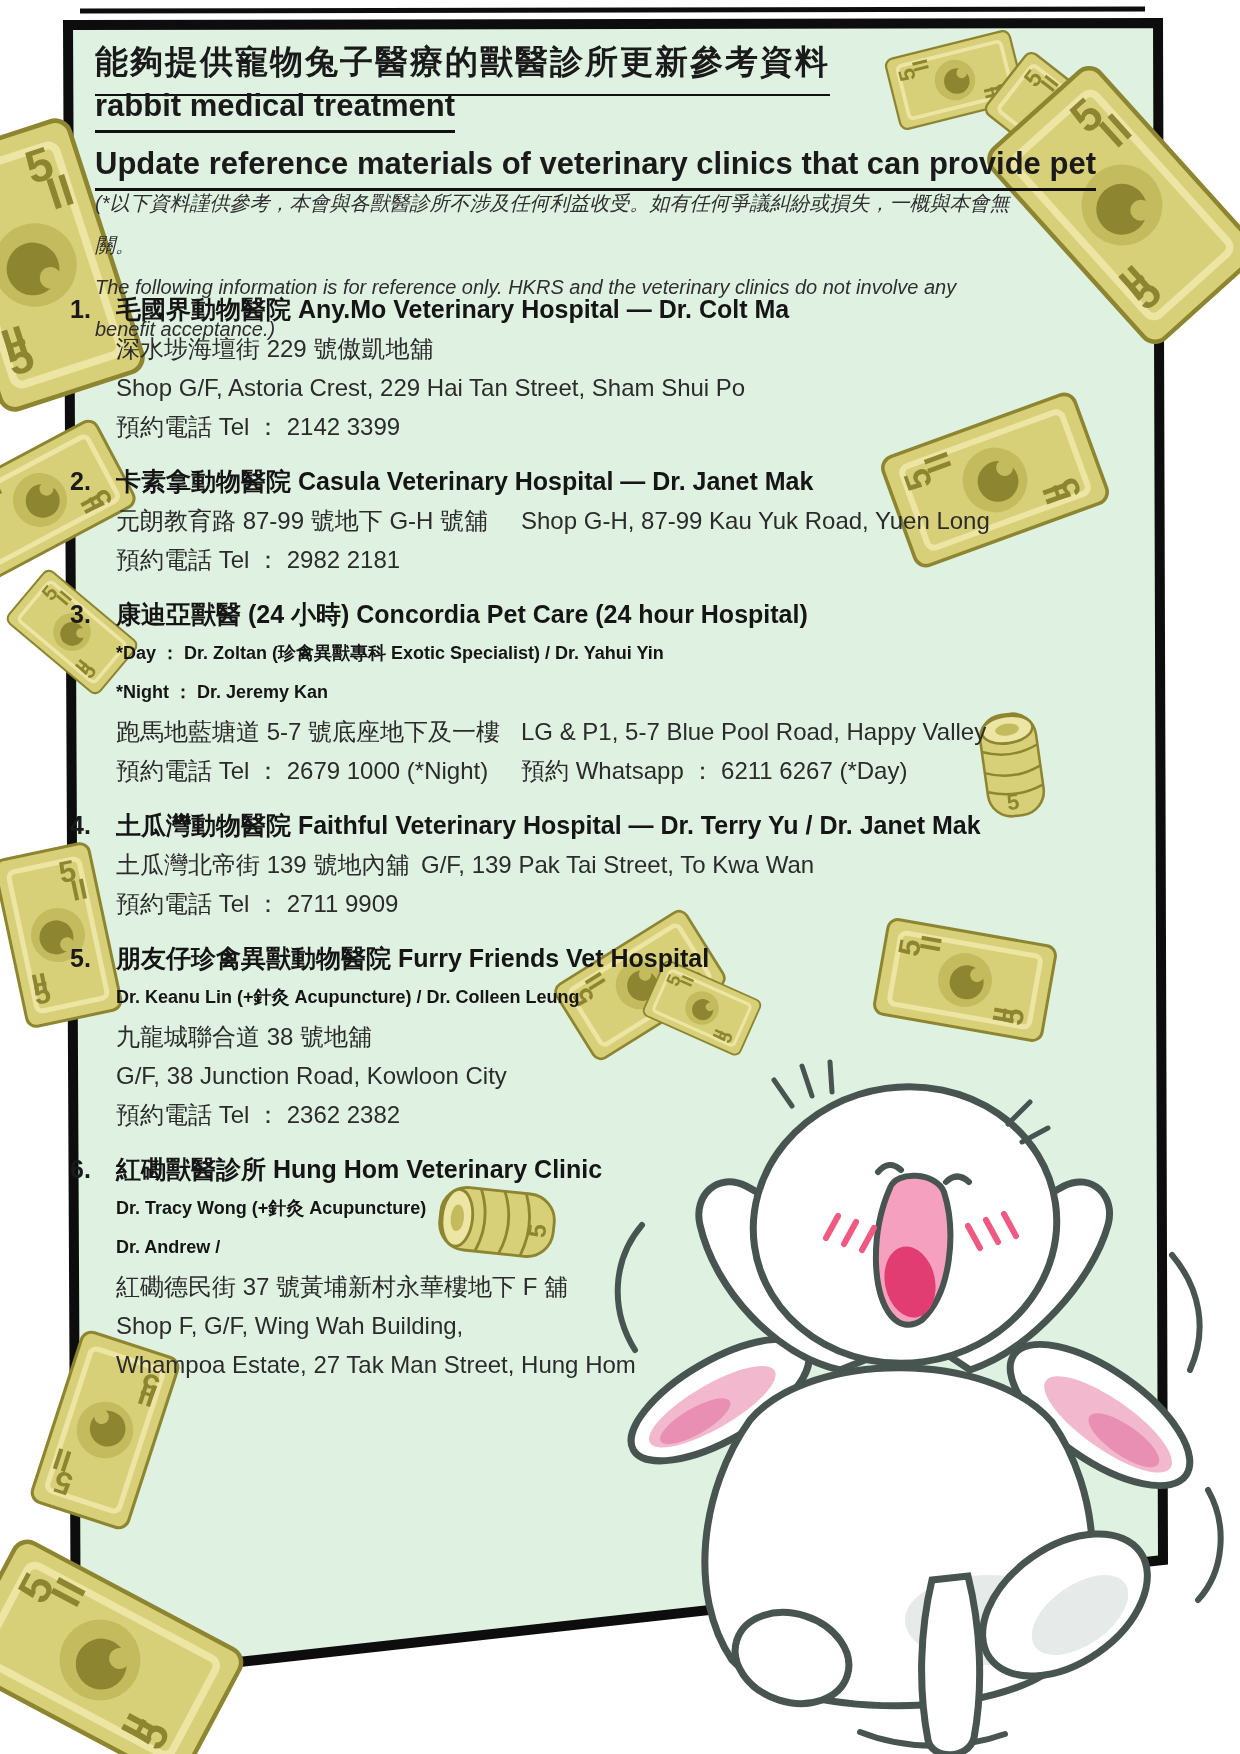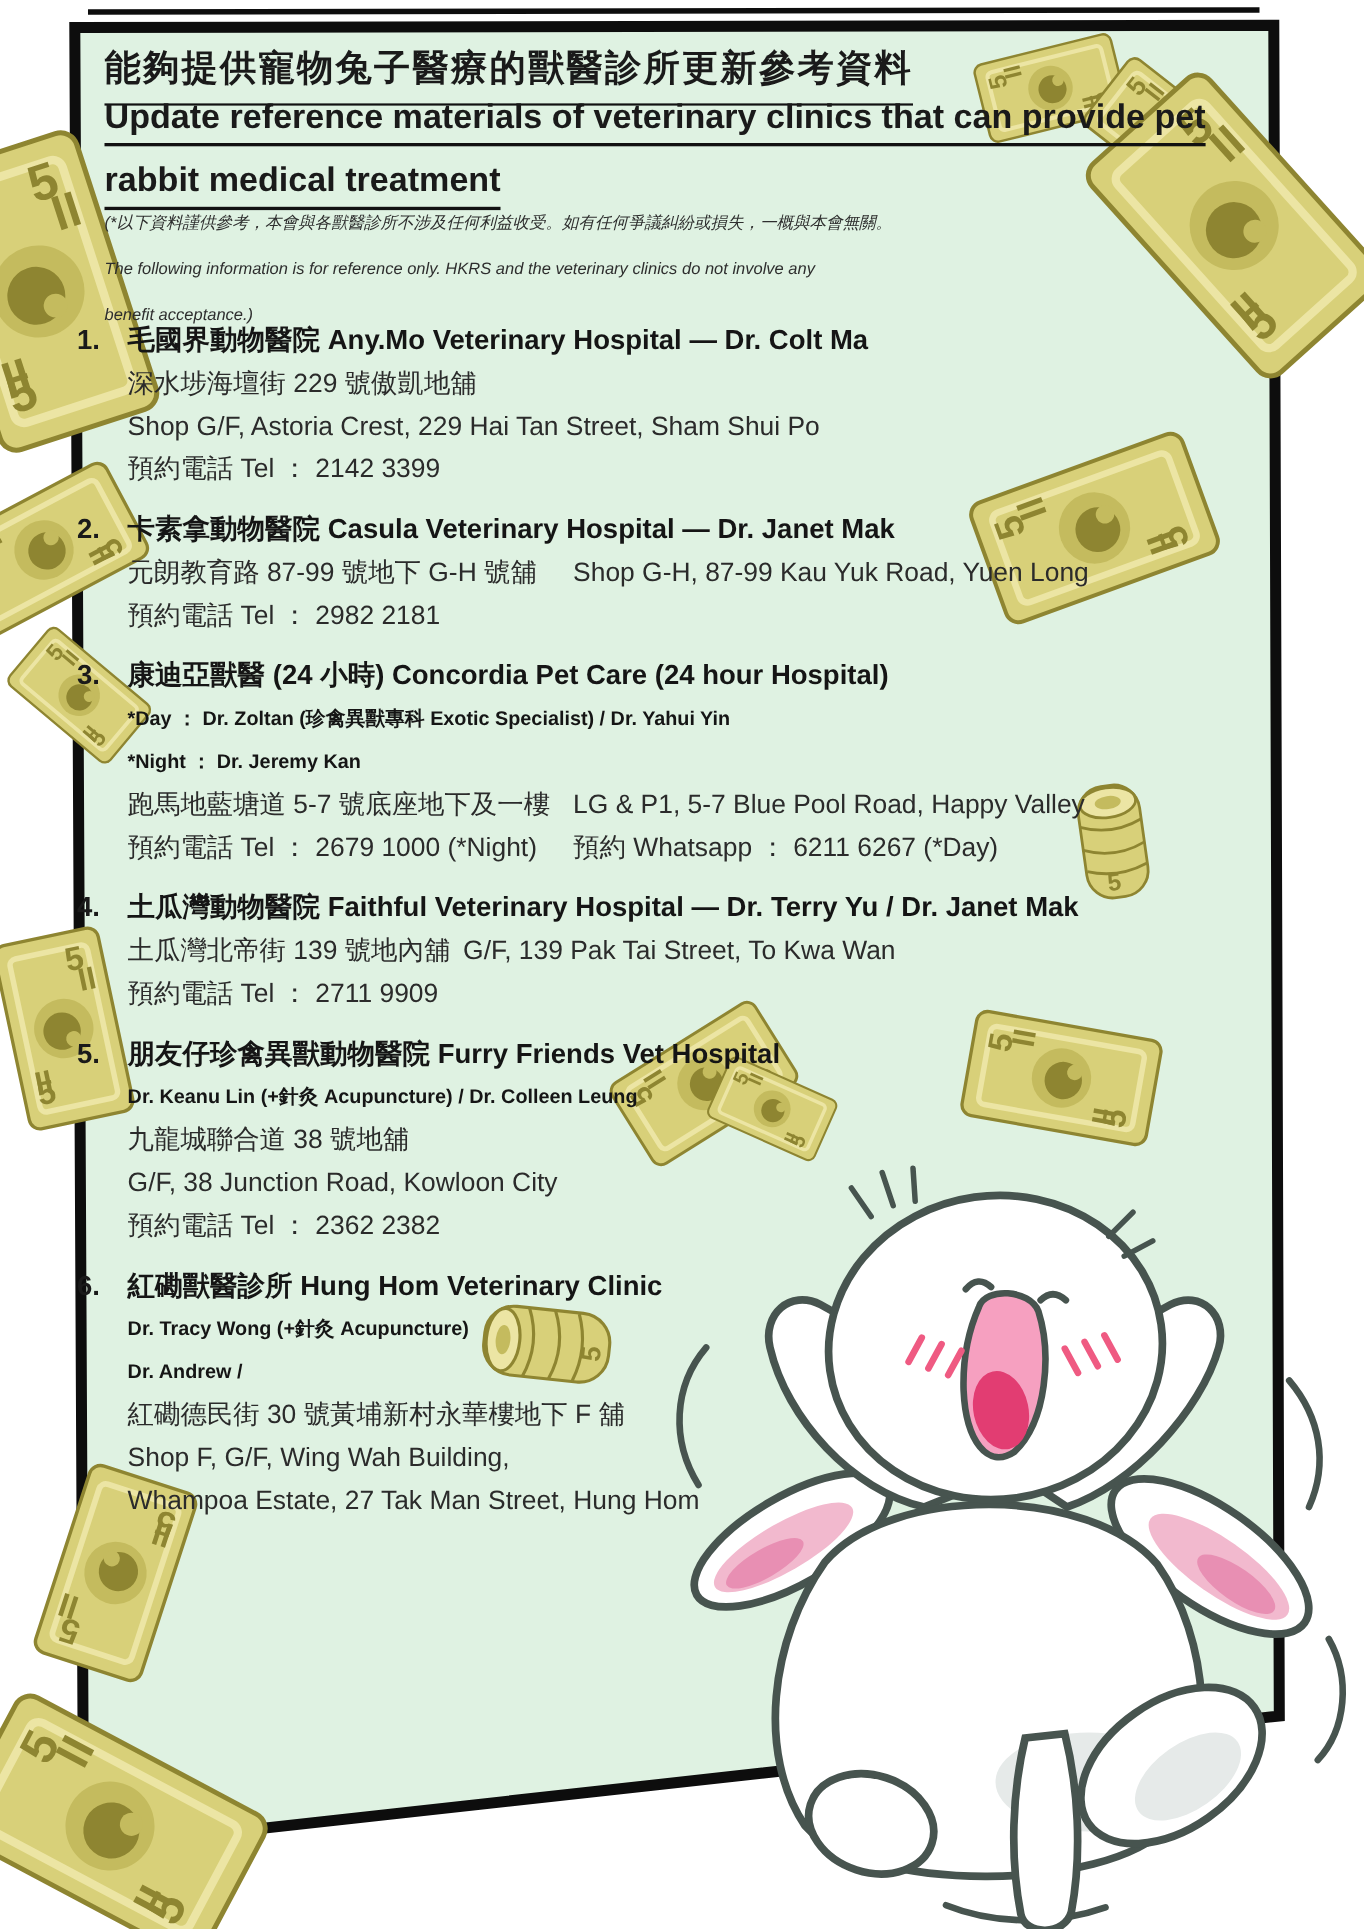--- a/index.html
+++ b/index.html
@@ -9,21 +9,21 @@
   svg.layer{position:absolute;left:0;top:0;}
   .content{position:absolute;left:0;top:0;width:1240px;height:1754px;}
 
   .title-zh{position:absolute;left:95px;top:40px;margin:0;
             font-size:33px;font-weight:700;letter-spacing:2px;
             padding-bottom:9px;border-bottom:2px solid #111;}
   .title-en{position:absolute;left:95px;top:88px;font-size:31px;font-weight:700;}
   .en-line{display:table;padding-bottom:6px;margin-bottom:13px;border-bottom:3px solid #111;}
 
   .disclaimer{position:absolute;left:95px;top:182px;width:930px;
-              font-style:italic;font-size:15px;line-height:42px;color:#2e2e2e;}
+              font-style:italic;font-size:20px;line-height:42px;color:#2e2e2e;}
 
   .clinics{position:absolute;left:70px;top:290px;width:1020px;}
   .clinic{display:flex;margin-bottom:16px;}
   .num{width:46px;font-size:25px;font-weight:700;line-height:39px;flex:none;}
   .c-body{flex:1;}
   .c-title{font-size:25px;font-weight:700;line-height:39px;color:#151515;}
   .c-line{font-size:24px;line-height:39px;color:#2b2b2b;}
   .c-line.bold{font-weight:700;color:#151515;font-size:18px;}
   .col1{display:inline-block;min-width:405px;}
   .col1.narrow{min-width:305px;}
@@ -74,22 +74,22 @@
     <use href="#bill" transform="translate(965,980) rotate(10) scale(1)"></use>
     <use href="#roll" transform="translate(1012,765) rotate(82) scale(0.85)"></use>
     <use href="#roll" transform="translate(497,1222) rotate(6) scale(0.95)"></use>
     <use href="#bill" transform="translate(105,1430) rotate(-72) scale(1.05)"></use>
     <use href="#bill" transform="translate(100,1660) rotate(28) scale(1.5)"></use>
   </svg>
 
   <div class="content">
     <h1 class="title-zh">能夠提供寵物兔子醫療的獸醫診所更新參考資料</h1>
     <div class="title-en">
+      <span class="en-line">rabbit medical treatment</span>
       <span class="en-line">Update reference materials of veterinary clinics that can provide pet</span>
-      <span class="en-line">rabbit medical treatment</span>
     </div>
     <div class="disclaimer">
       <div>(*以下資料謹供參考，本會與各獸醫診所不涉及任何利益收受。如有任何爭議糾紛或損失，一概與本會無關。</div>
       <div>The following information is for reference only. HKRS and the veterinary clinics do not involve any</div>
       <div>benefit acceptance.)</div>
     </div>
     <div class="clinics">
         <div class="clinic">
           <div class="num">1.</div>
           <div class="c-body">
@@ -134,21 +134,21 @@
             <div class="c-line">G/F, 38 Junction Road, Kowloon City</div>
             <div class="c-line">預約電話 Tel ： 2362 2382</div>
           </div>
         </div>
         <div class="clinic">
           <div class="num">6.</div>
           <div class="c-body">
             <div class="c-title">紅磡獸醫診所 Hung Hom Veterinary Clinic</div>
             <div class="c-line bold">Dr. Tracy Wong (+針灸 Acupuncture)</div>
             <div class="c-line bold">Dr. Andrew /</div>
-            <div class="c-line">紅磡德民街 30 號黃埔新村永華樓地下 F 舖</div>
+            <div class="c-line">紅磡德民街 37 號黃埔新村永華樓地下 F 舖</div>
             <div class="c-line">Shop F, G/F, Wing Wah Building,</div>
             <div class="c-line">Whampoa Estate, 27 Tak Man Street, Hung Hom</div>
           </div>
         </div>
       </div>
   </div>
 
   <svg class="layer" style="left:560px;top:1020px" width="680" height="734" viewBox="0 0 680 734">
     <g stroke="#47544f" stroke-width="6" fill="none" stroke-linecap="round">
       <path d="M 75 330 C 50 290 52 240 82 205"></path>

